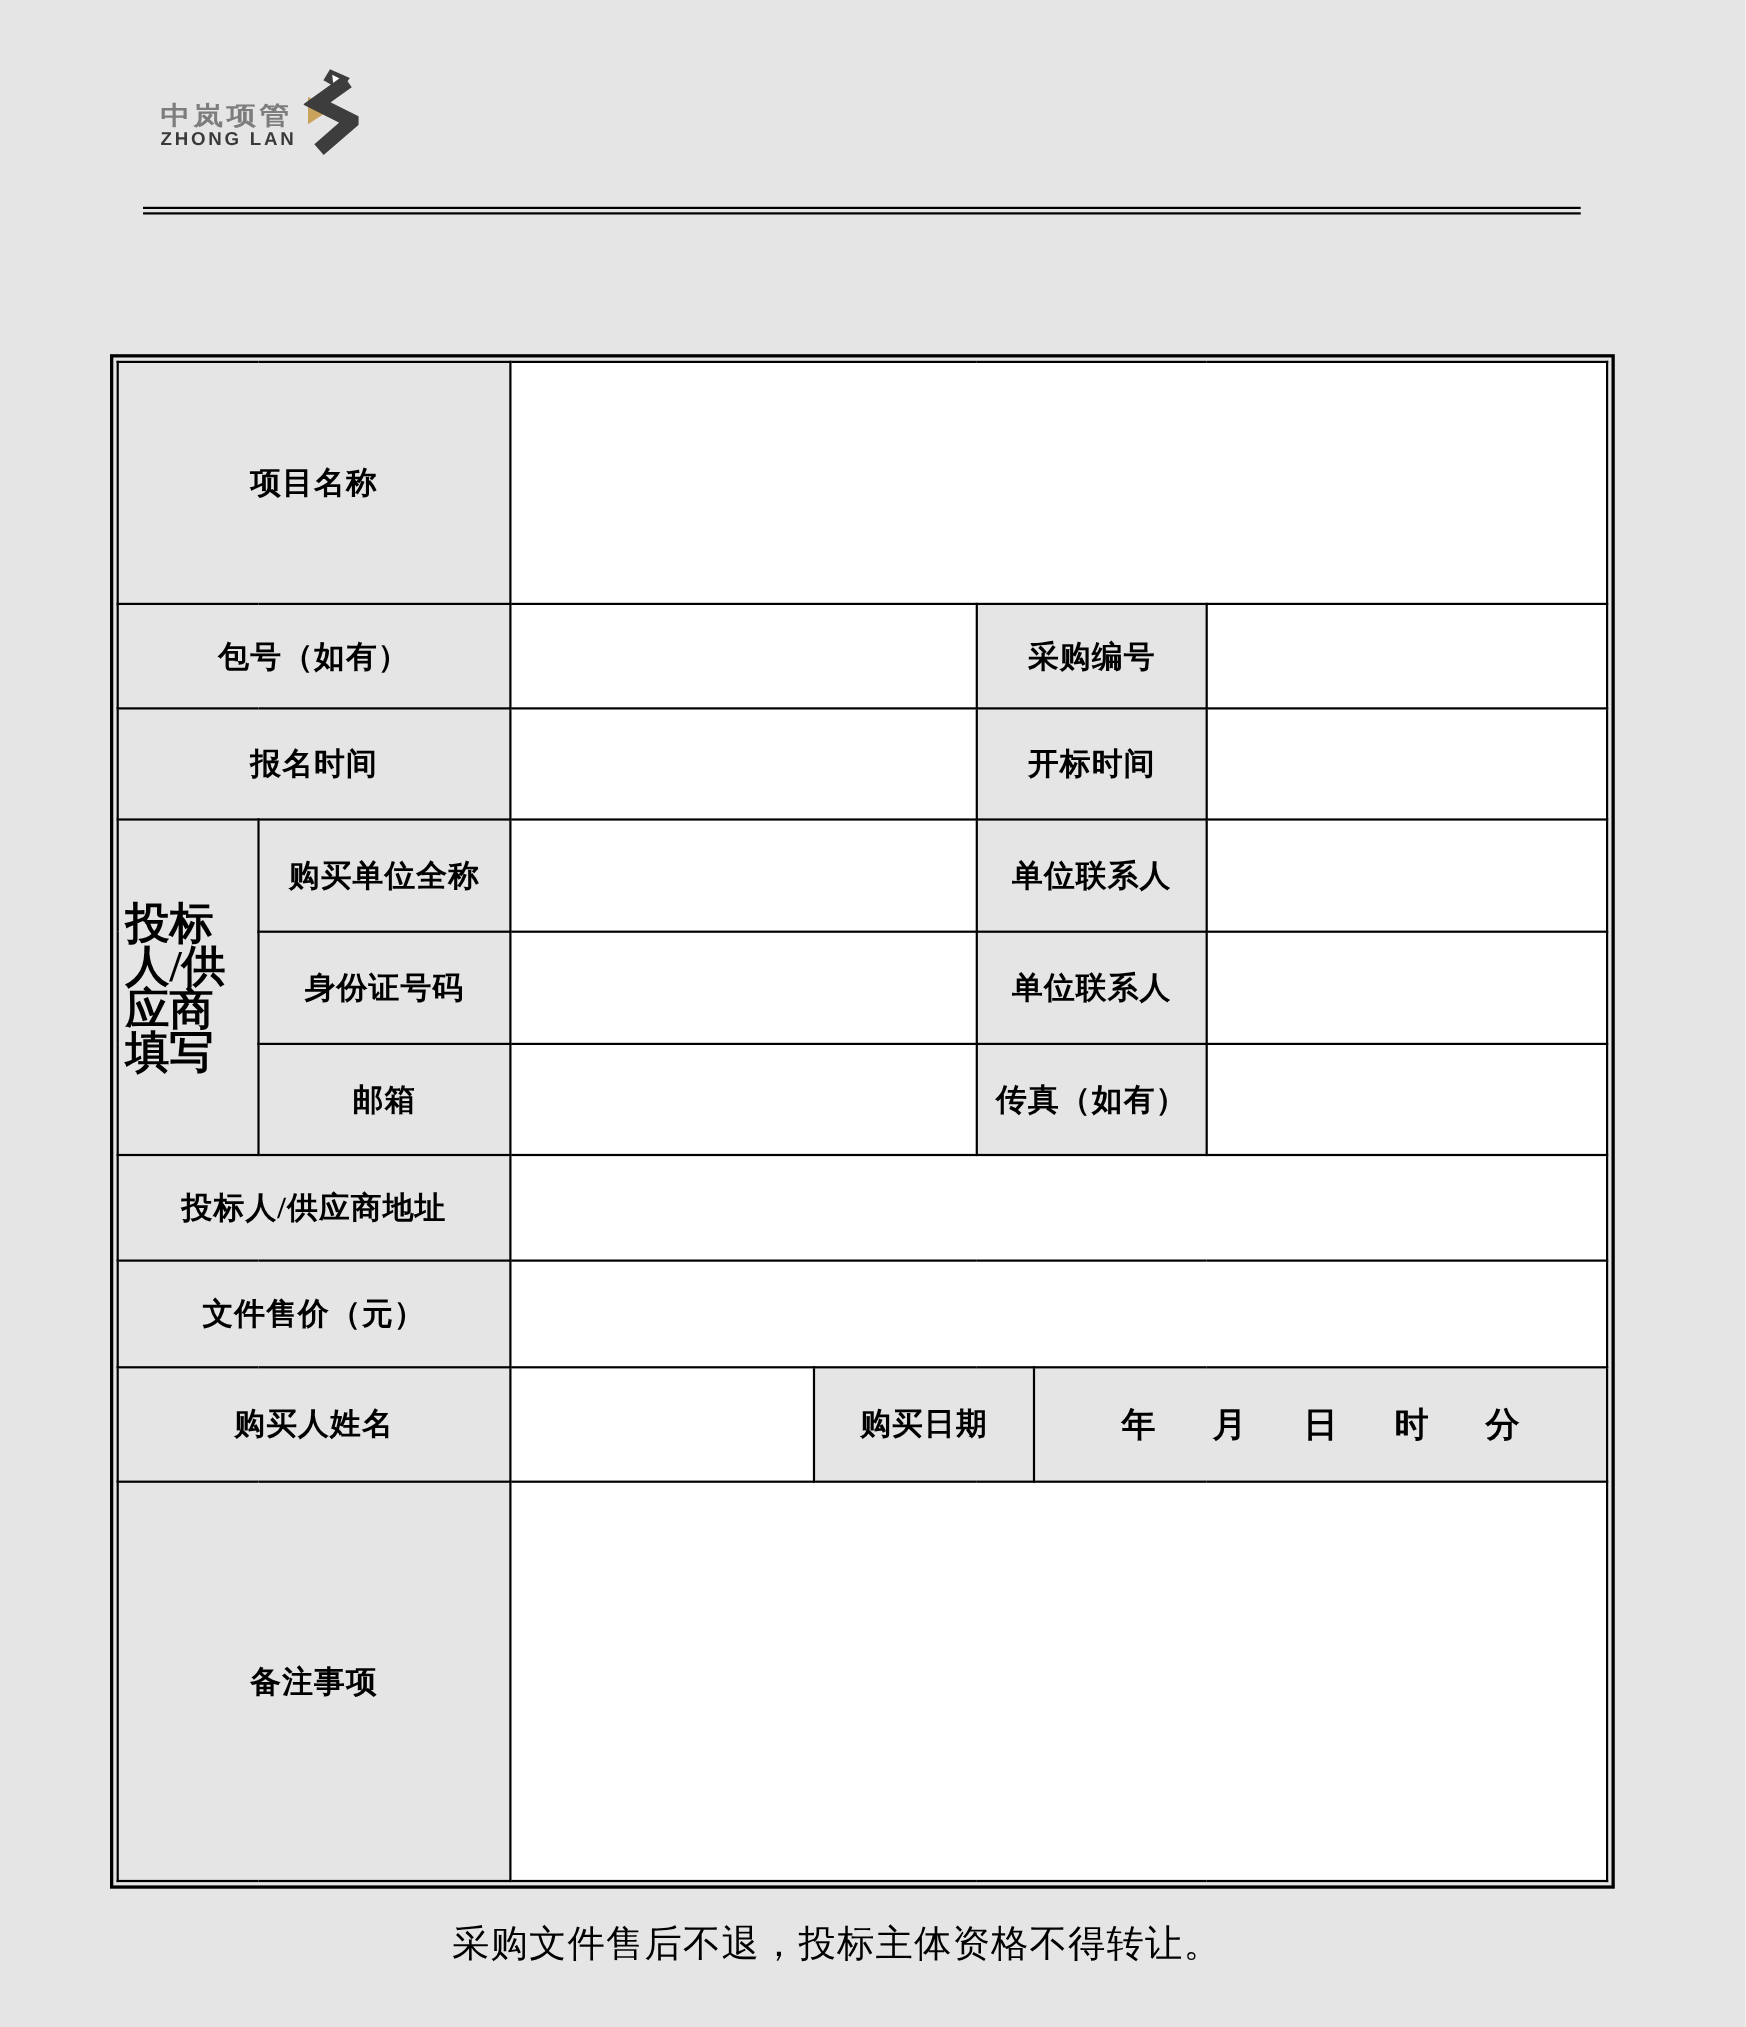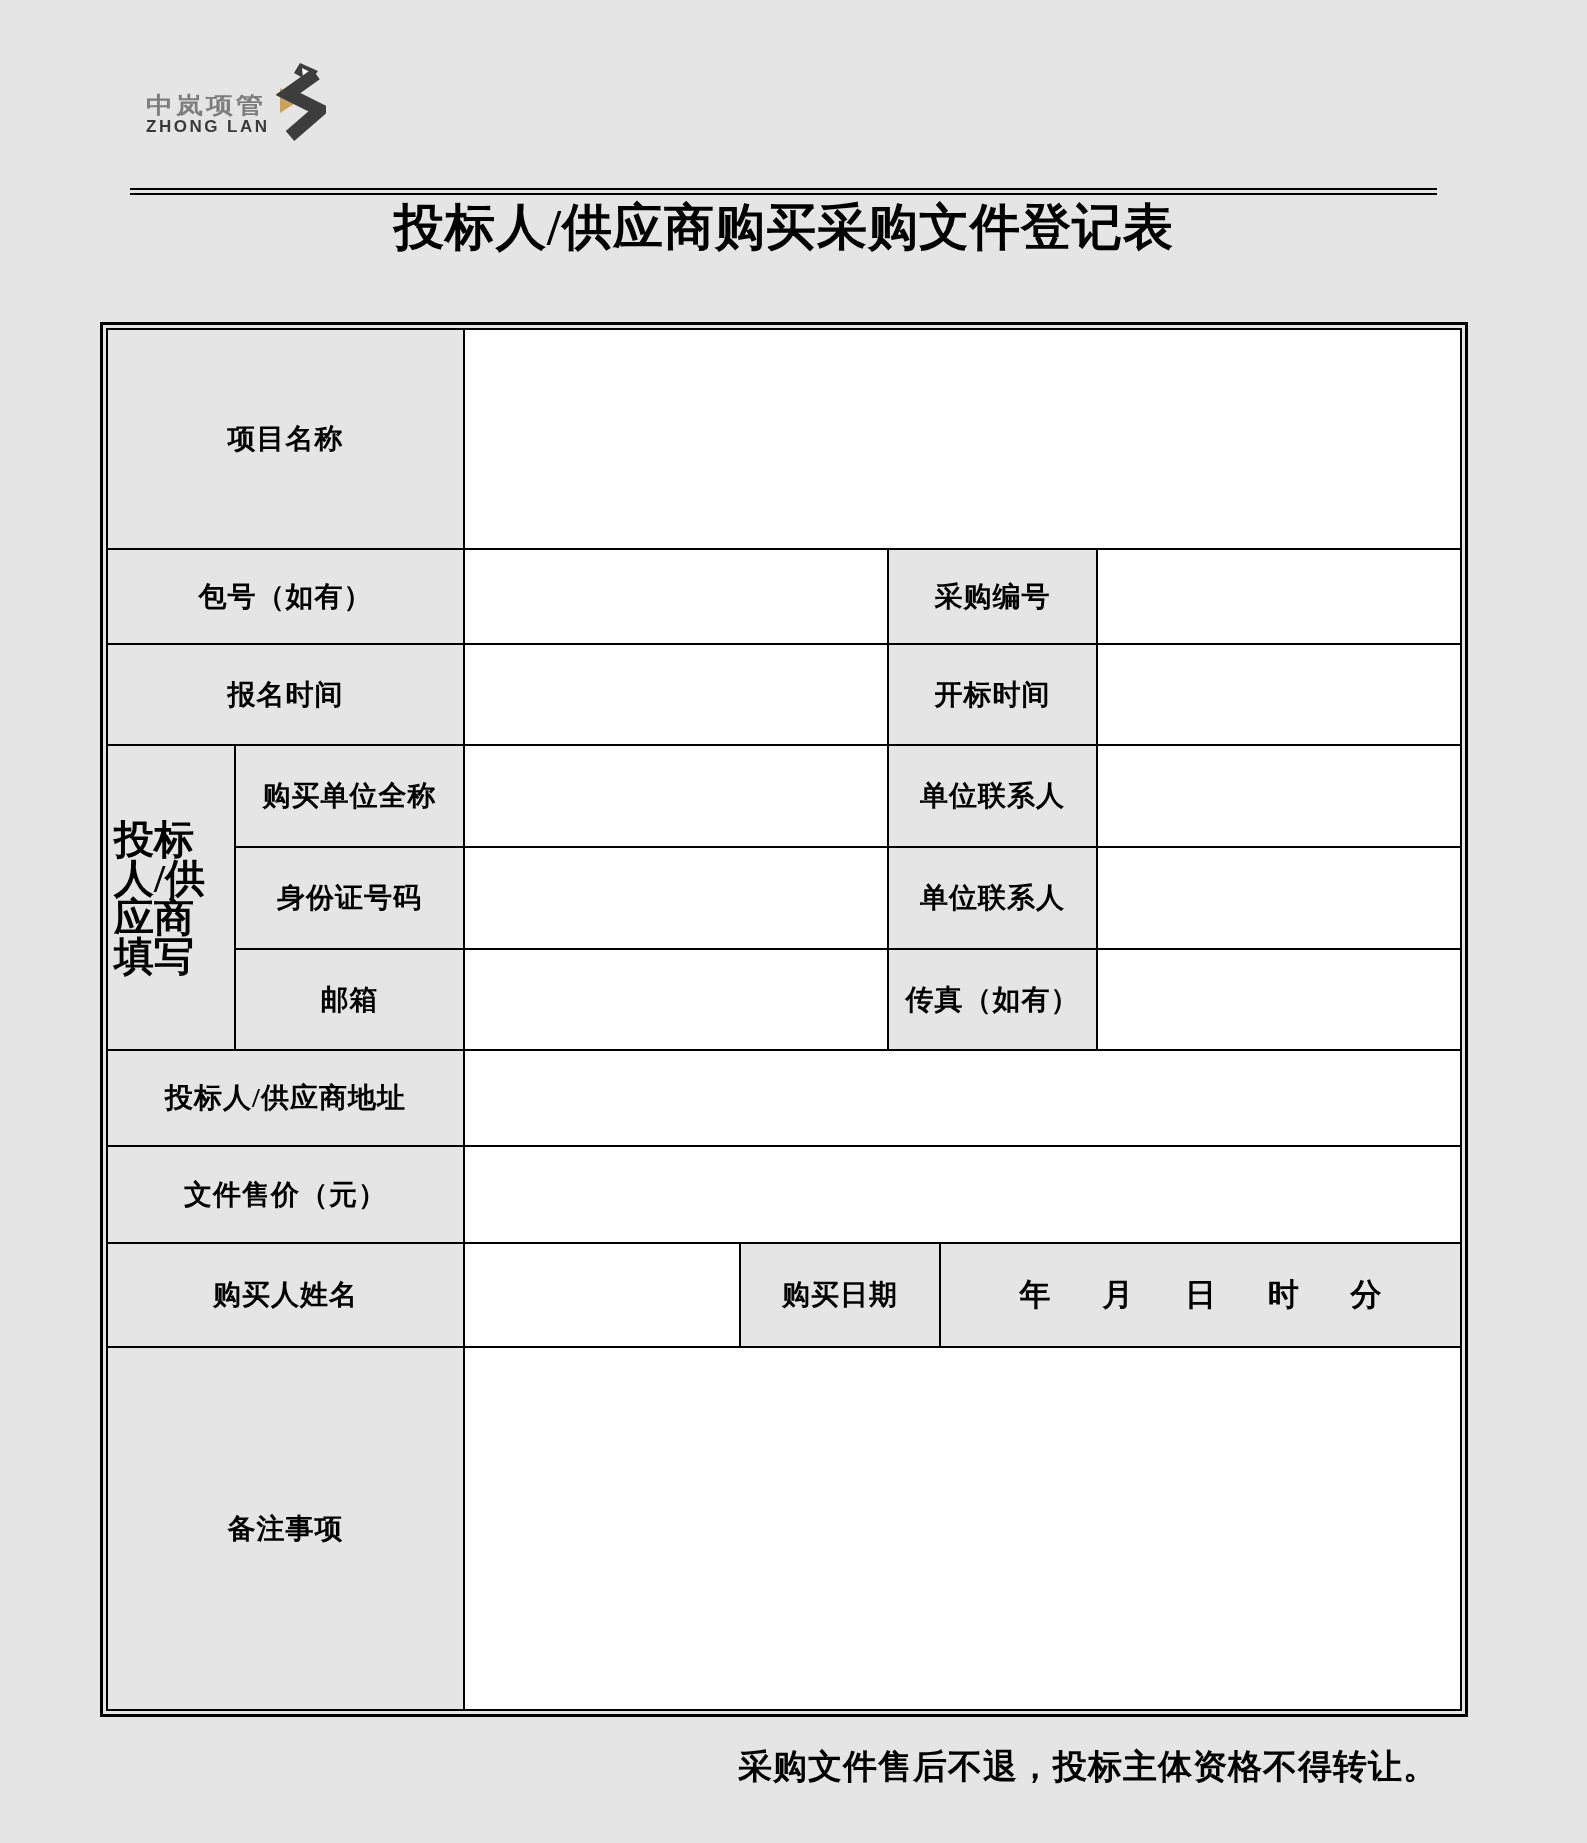--- a/index.html
+++ b/index.html
@@ -69,24 +69,24 @@
   td.group-lbl { font-weight:bold; font-size:40px; text-align:left; white-space:nowrap; }
   td.group-lbl .gl { display:block; line-height:39px; }
   td.val { background:#fff; }
   td.date-cell {
     font-weight:bold; font-size:31px; text-align:center;
     word-spacing:44px; white-space:nowrap;
   }
 
   
   .footer-note {
-    position:absolute; left:108px; top:1744px; width:1368px;
+    position:absolute; left:96px; top:1744px; width:1368px;
     box-sizing:border-box; padding-right:38px;
-    text-align:right;
-    font-weight:bold; font-size:34px; letter-spacing:1px;
+    text-align:center;
+    font-weight:normal; font-size:34px; letter-spacing:1px;
     white-space:nowrap;
   }
 </style>
 </head>
 <body>
 
 <div class="page">
 
   <div class="logo">
     <div class="logo-text">
@@ -97,21 +97,20 @@
       <polygon points="24,1 42,9 34,20 18,11" fill="#3d3d3d"></polygon>
       <polygon points="26,6 34,10 27,15" fill="#ffffff"></polygon>
       <polygon points="4,26 24,38 4,51" fill="#c9a35b"></polygon>
       <path d="M40,12 L12,32 L44,48 L14,74" stroke="#3d3d3d" stroke-width="13" fill="none"></path>
     </svg>
   </div>
 
 
   <div class="header-rule"></div>
 
-  <h1 class="doc-title">投标人/供应商购买采购文件登记表</h1>
 
   <div class="table-frame">
     <table class="reg">
       <colgroup>
         <col style="width:128px">
           <col style="width:229px">
           <col style="width:276px">
         <col style="width:148px">
           <col style="width:52px">
           <col style="width:157px">

